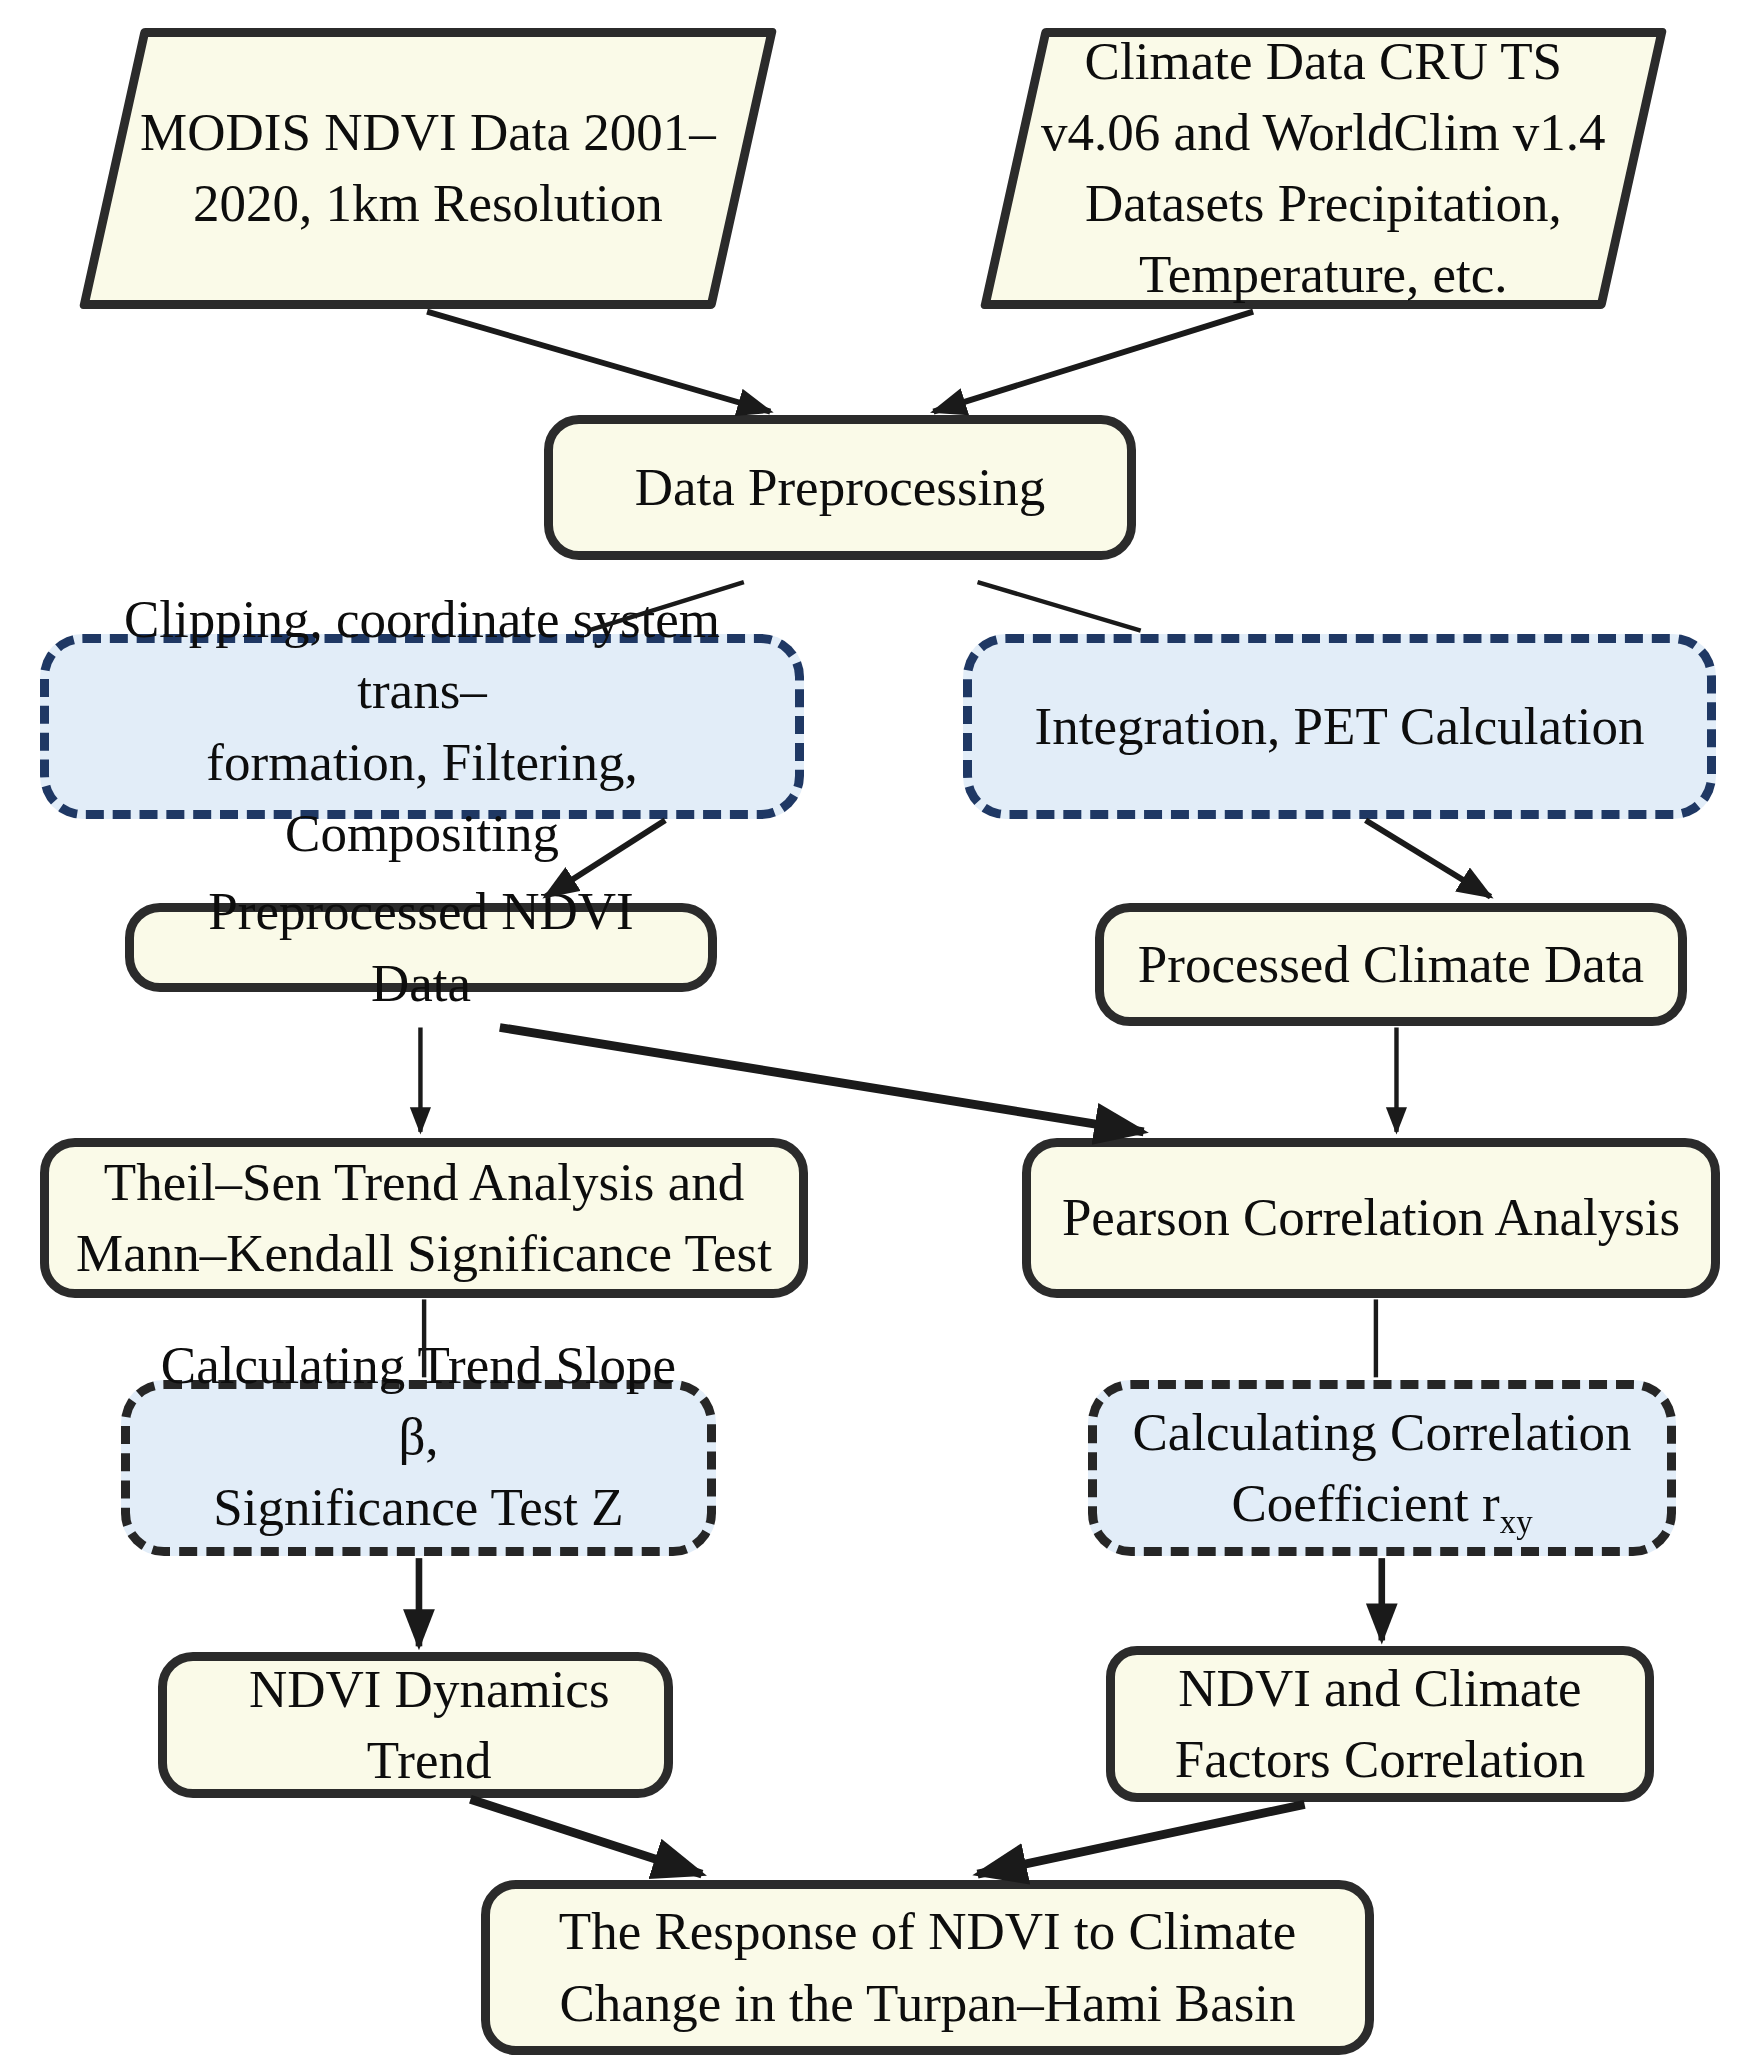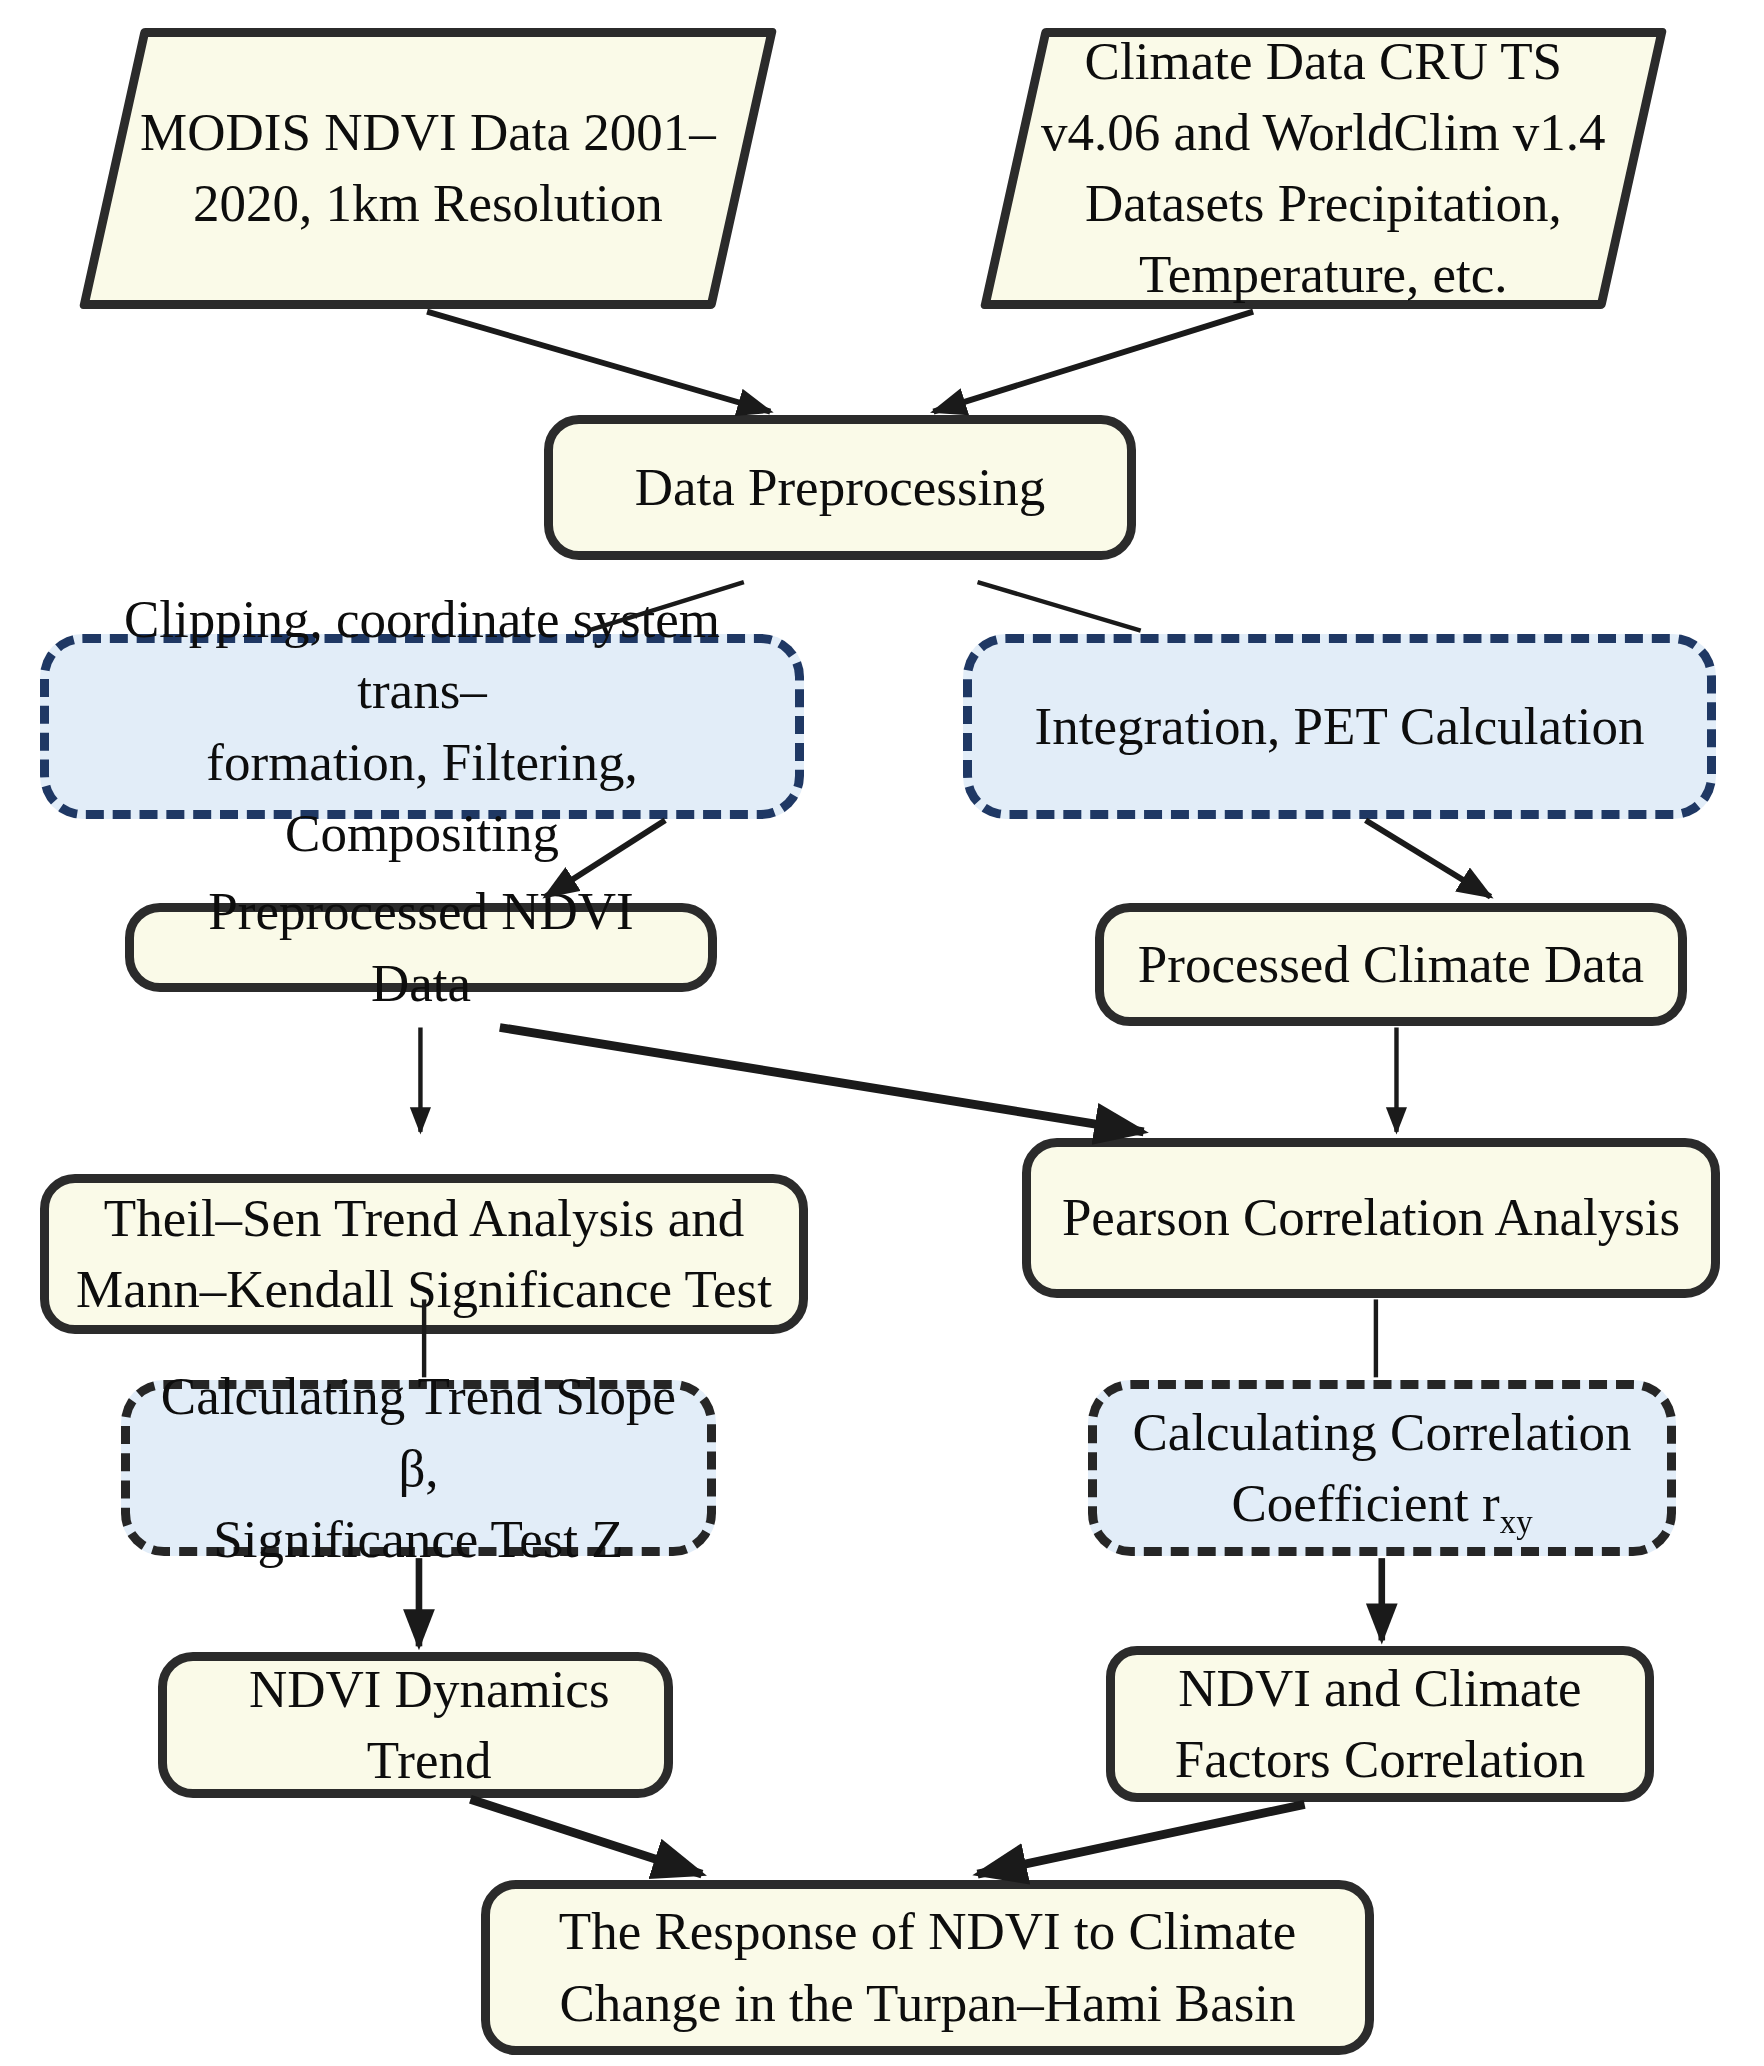--- a/index.html
+++ b/index.html
@@ -94,30 +94,30 @@
 </div>
 
 <div class="node cream" style="left:125px;top:903px;width:592px;height:89px;">
   <span class="lbl">Preprocessed NDVI Data</span>
 </div>
 
 <div class="node cream" style="left:1095px;top:903px;width:592px;height:123px;">
   <span class="lbl">Processed Climate Data</span>
 </div>
 
-<div class="node cream" style="left:40px;top:1138px;width:768px;height:160px;margin-top:36px;">
+<div class="node cream" style="left:40px;top:1138px;width:768px;height:160px;">
   <span class="lbl">Theil–Sen Trend Analysis and
 Mann–Kendall Significance Test</span>
 </div>
 
 <div class="node cream" style="left:1022px;top:1138px;width:698px;height:160px;">
   <span class="lbl">Pearson Correlation Analysis</span>
 </div>
 
-<div class="node dashed-black" style="left:121px;top:1380px;width:595px;height:176px;">
+<div class="node dashed-black" style="left:121px;top:1380px;width:595px;height:176px;align-items:flex-end;">
   <span class="lbl">Calculating Trend Slope β,
 Significance Test Z</span>
 </div>
 
 <div class="node dashed-black" style="left:1088px;top:1380px;width:588px;height:176px;">
   <span class="lbl"><span>Calculating Correlation
 Coefficient r</span><sub class="coef-sub">xy</sub></span>
 </div>
 
 <div class="node cream" style="left:158px;top:1652px;width:515px;height:146px;padding-left:48px;">

